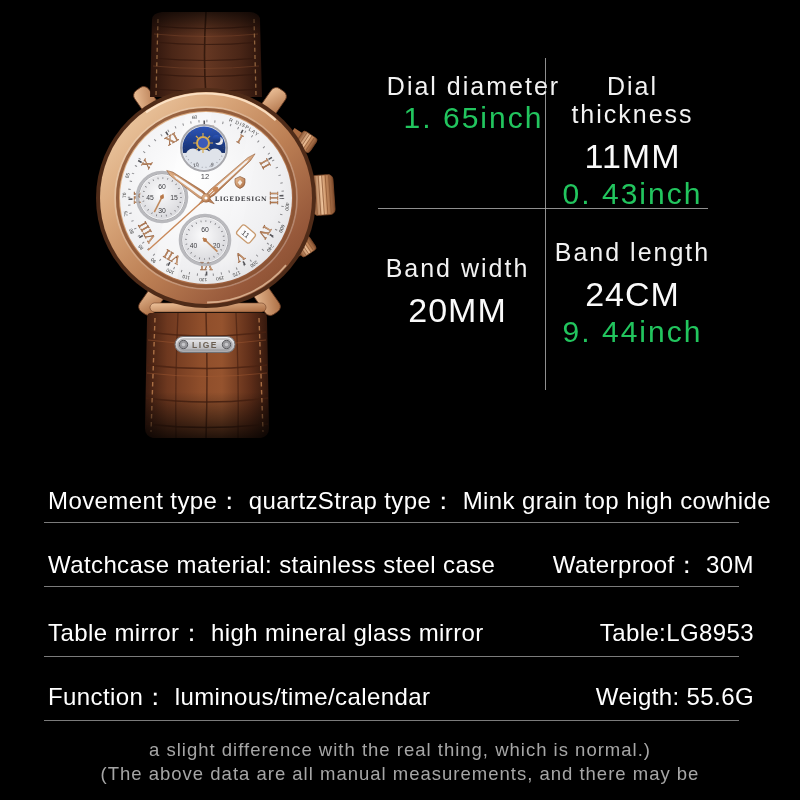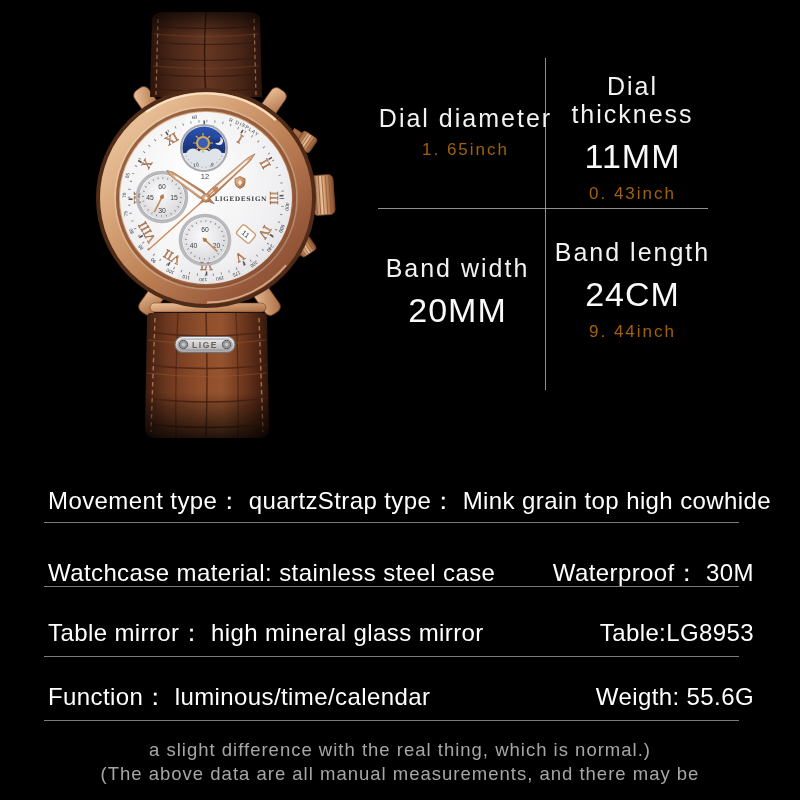--- a/index.html
+++ b/index.html
@@ -8,21 +8,21 @@
   .abs{position:absolute;}
 
   
   .watch-wrap{left:85px;top:0;width:270px;height:455px;}
 
   
   .spec-grid{left:370px;top:58px;width:345px;height:332px;}
   .spec-cell{position:absolute;width:175px;text-align:center;}
   .spec-label{font-size:25px;line-height:28px;letter-spacing:2px;color:#f2f2f2;}
   .spec-value{font-size:34px;line-height:40px;letter-spacing:1px;margin-top:8px;color:#fafafa;}
-  .spec-inch{font-size:17px;line-height:28px;letter-spacing:2px;margin-top:4px;color:#a16207;}
+  .spec-inch{font-size:30px;line-height:28px;letter-spacing:2px;margin-top:4px;color:#22c55e;}
   .vdiv{position:absolute;left:175px;top:0;width:1px;height:332px;background:#a8a8a8;opacity:.85;}
   .hdiv{position:absolute;left:8px;top:150px;width:330px;height:1px;background:#a8a8a8;opacity:.85;}
 
   
   .trow{left:0;width:800px;height:44px;line-height:44px;font-size:24px;letter-spacing:.4px;
         padding:0 46px 0 48px;box-sizing:border-box;display:flex;justify-content:space-between;
         white-space:nowrap;color:#ffffff;}
   .tdiv{left:44px;width:695px;height:1px;background:#9a9a9a;opacity:.8;}
   .note{left:0;top:738px;width:800px;text-align:center;font-size:18.5px;line-height:24px;
         letter-spacing:1px;color:#a6a6a6;}
@@ -356,21 +356,21 @@
         <circle r="4.2" fill="url(#gGold)" stroke="#8a5430" stroke-width=".5"></circle>
         <circle r="1.6" fill="#ffffff"></circle>
       </g>
     </g>
   </svg>
 
   <div class="abs spec-grid">
     <div class="vdiv"></div>
     <div class="hdiv"></div>
 
-    <div class="spec-cell" style="left:8px;top:14px;margin-top:32px;">
+    <div class="spec-cell" style="left:16px;top:14px;">
       <div class="spec-label">Dial diameter</div>
       <div class="spec-inch">1. 65inch</div>
     </div>
     <div class="spec-cell" style="left:175px;top:14px;">
       <div class="spec-label">Dial thickness</div>
       <div class="spec-value">11MM</div>
       <div class="spec-inch">0. 43inch</div>
     </div>
     <div class="spec-cell" style="left:0;top:196px;">
       <div class="spec-label">Band width</div>
@@ -382,21 +382,21 @@
       <div class="spec-inch">9. 44inch</div>
     </div>
   </div>
 
   <div class="abs trow" style="top:479px;">
     <span>Movement type： quartz</span>
     <span>Strap type： Mink grain top high cowhide</span>
   </div>
   <div class="abs tdiv" style="top:522px;"></div>
 
-  <div class="abs trow" style="top:543px;margin-top:8px;">
+  <div class="abs trow" style="top:543px;">
     <span>Watchcase material: stainless steel case</span>
     <span>Waterproof： 30M</span>
   </div>
   <div class="abs tdiv" style="top:586px;"></div>
 
   <div class="abs trow" style="top:611px;">
     <span>Table mirror： high mineral glass mirror</span>
     <span>Table:LG8953</span>
   </div>
   <div class="abs tdiv" style="top:656px;"></div>

